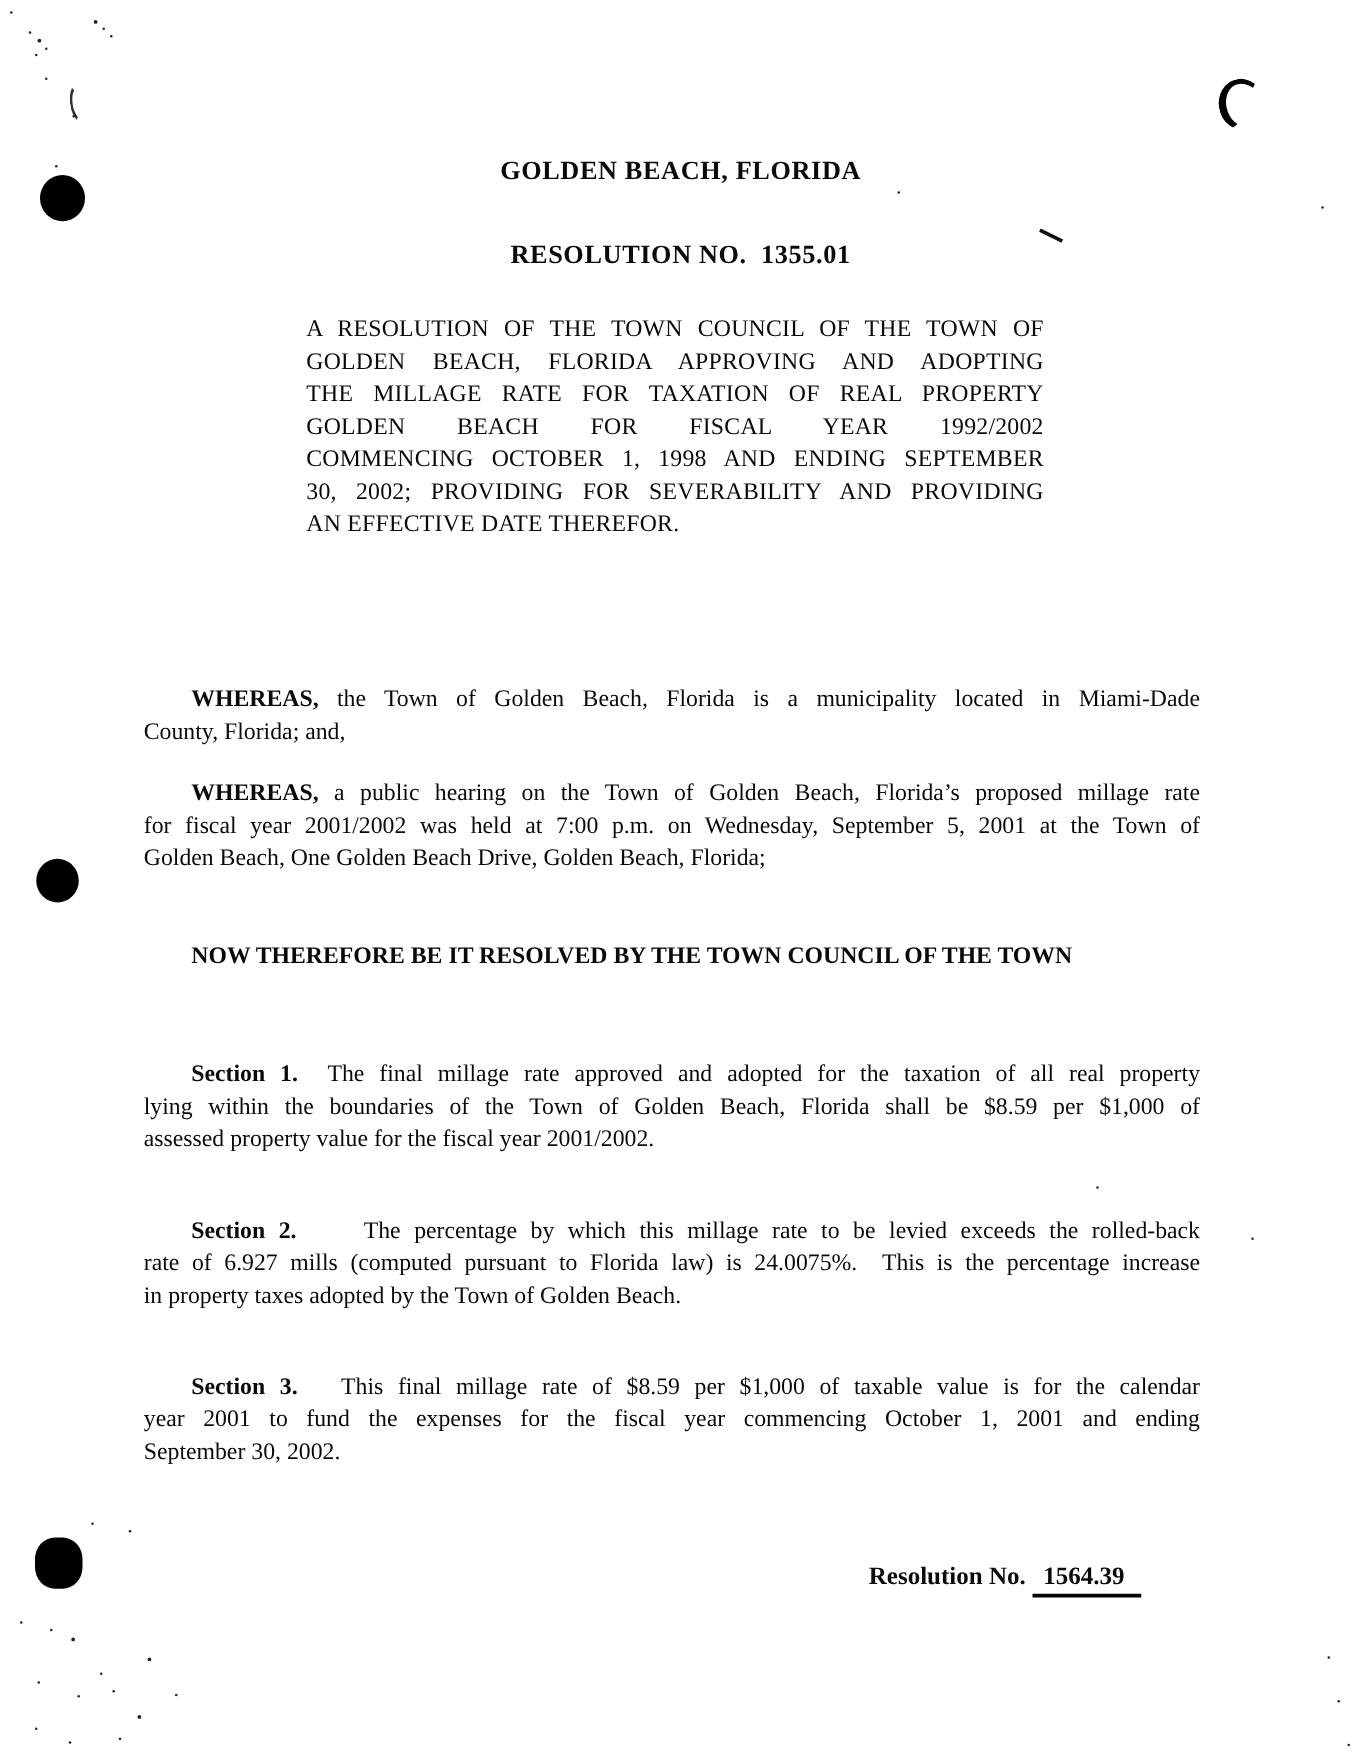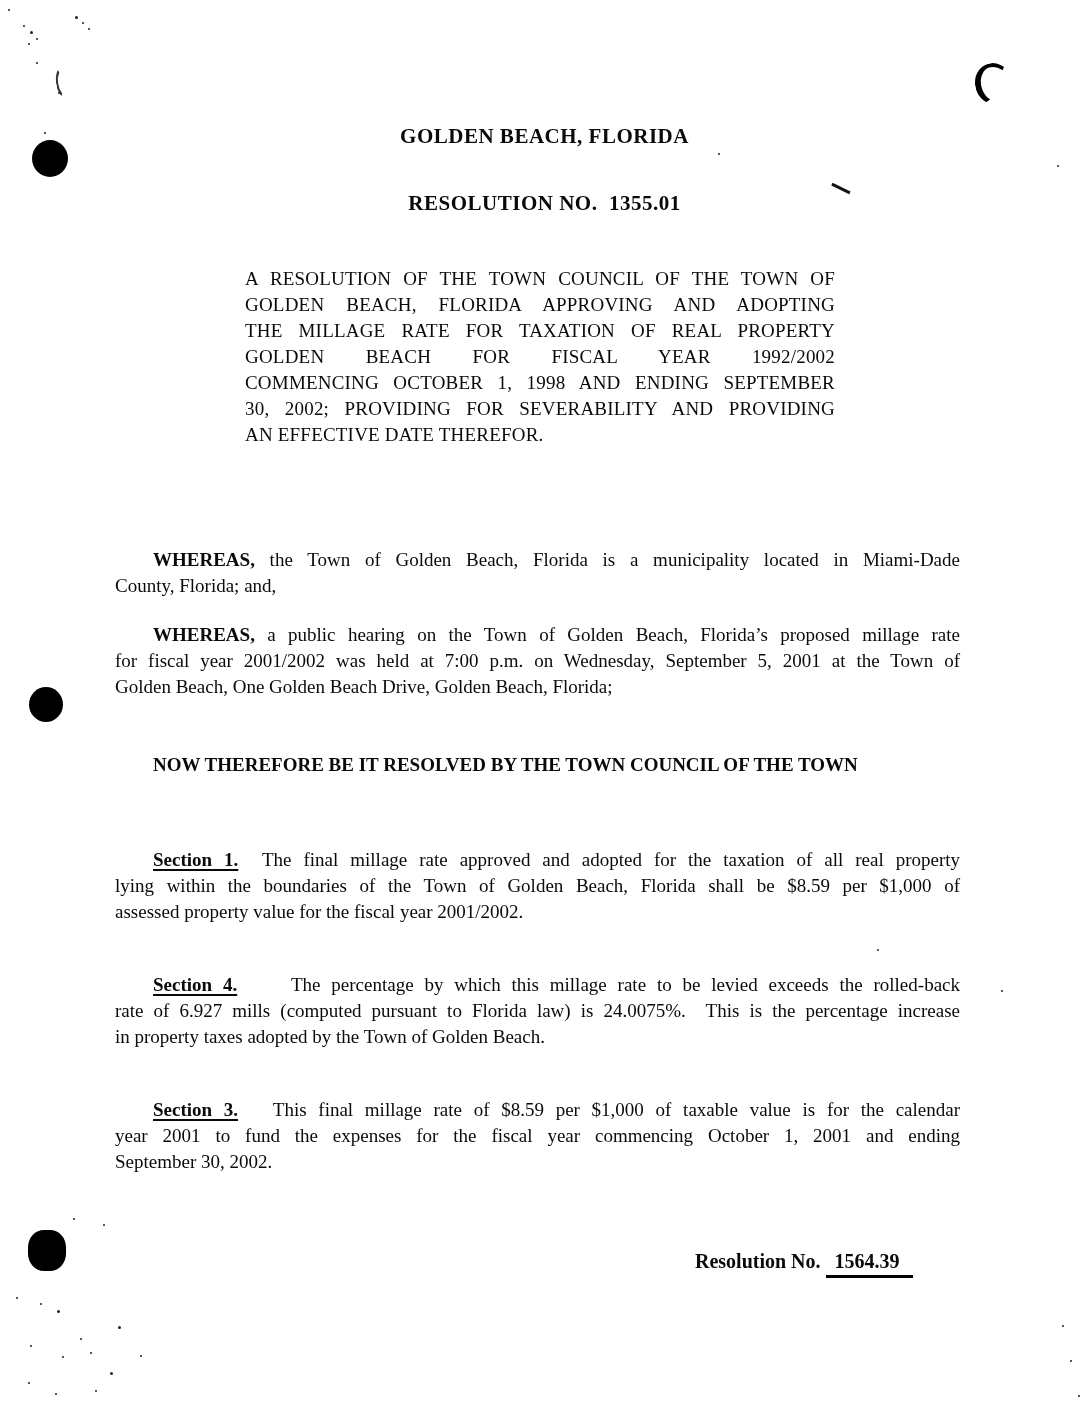--- a/index.html
+++ b/index.html
@@ -28,36 +28,35 @@
   #doc-title  { top: 124px; }
   #doc-resno  { top: 191px; }
 
   .textblock {
     position: absolute;
     font-size: 19px;
     line-height: 26px;
   }
   .caption {
     left: 245px;
-    top: 266px;
+    top: 251px;
     width: 590px;
     letter-spacing: 0.2px;
   }
   .par {
     left: 115px;
     width: 845px;
   }
   .linewrap .line { text-align: justify; text-align-last: justify; min-height: 26px; }
   .linewrap .line:last-child { text-align-last: left; }
   .indent-first .line:first-child { text-indent: 38px; }
 
   .b  { font-weight: bold; }
   .bu {
     font-weight: bold;
-    text-decoration: underline;
     text-decoration-thickness: 2px;
     text-underline-offset: 3px;
   }
 
   
   .footer {
     position: absolute;
     left: 695px;
     top: 1250px;
     font-size: 20px;
@@ -187,21 +186,21 @@
       <div class="line"><span class="b">NOW THEREFORE BE IT RESOLVED BY THE TOWN COUNCIL OF THE TOWN</span></div>
     </div>
 
   <div class="textblock par linewrap indent-first" style="top:847px">
       <div class="line"><span class="bu">Section 1.</span><span>&nbsp; The final millage rate approved and adopted for the taxation of all real property</span></div>
       <div class="line"><span>lying within the boundaries of the Town of Golden Beach, Florida shall be $8.59 per $1,000 of</span></div>
       <div class="line"><span>assessed property value for the fiscal year 2001/2002.</span></div>
     </div>
 
   <div class="textblock par linewrap indent-first" style="top:972px">
-      <div class="line"><span class="bu">Section 4.</span><span>&nbsp;&nbsp;&nbsp;&nbsp; The percentage by which this millage rate to be levied exceeds the rolled-back</span></div>
+      <div class="line"><span class="bu">Section 2.</span><span>&nbsp;&nbsp;&nbsp;&nbsp; The percentage by which this millage rate to be levied exceeds the rolled-back</span></div>
       <div class="line"><span>rate of 6.927 mills (computed pursuant to Florida law) is 24.0075%.&nbsp; This is the percentage increase</span></div>
       <div class="line"><span>in property taxes adopted by the Town of Golden Beach.</span></div>
     </div>
 
   <div class="textblock par linewrap indent-first" style="top:1097px">
       <div class="line"><span class="bu">Section 3.</span><span>&nbsp;&nbsp; This final millage rate of $8.59 per $1,000 of taxable value is for the calendar</span></div>
       <div class="line"><span>year 2001 to fund the expenses for the fiscal year commencing October 1, 2001 and ending</span></div>
       <div class="line"><span>September 30, 2002.</span></div>
     </div>
 

